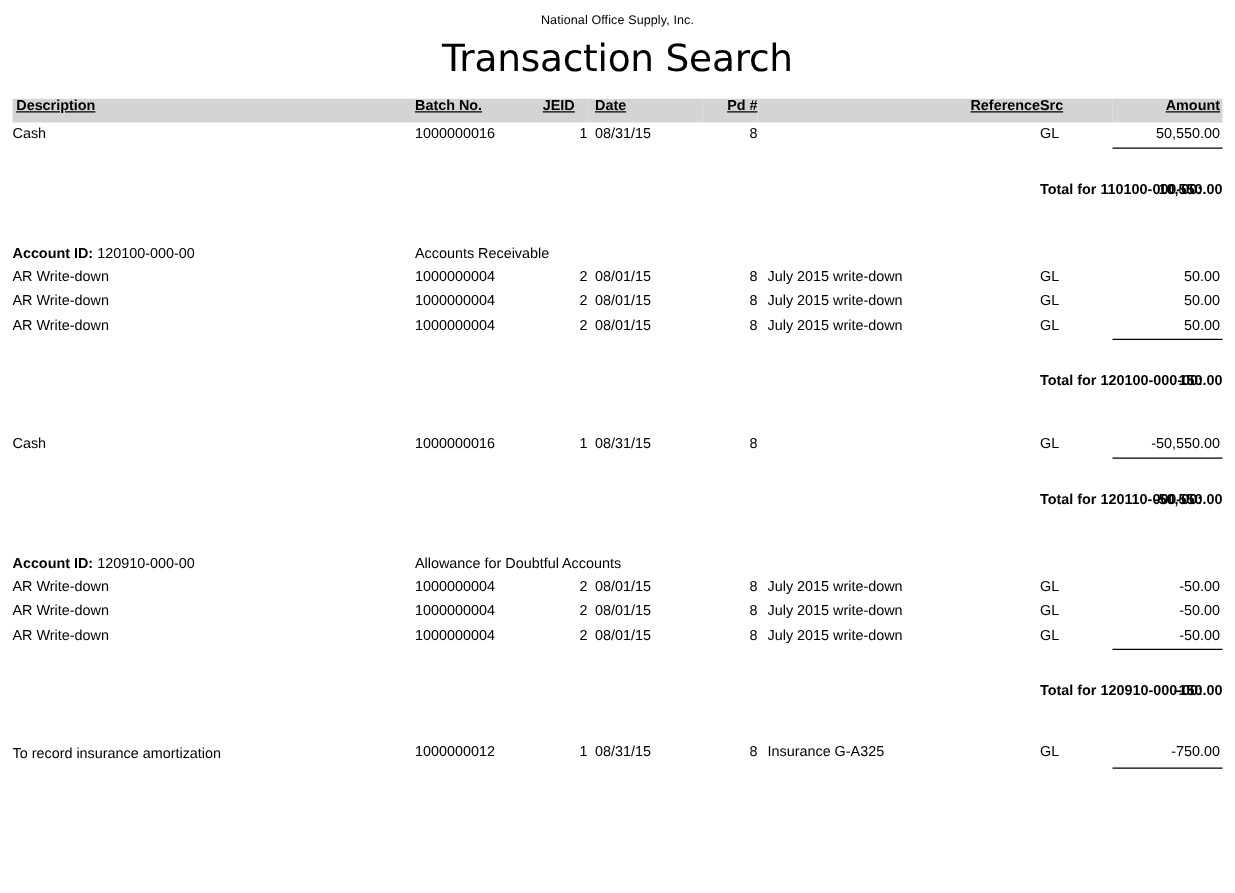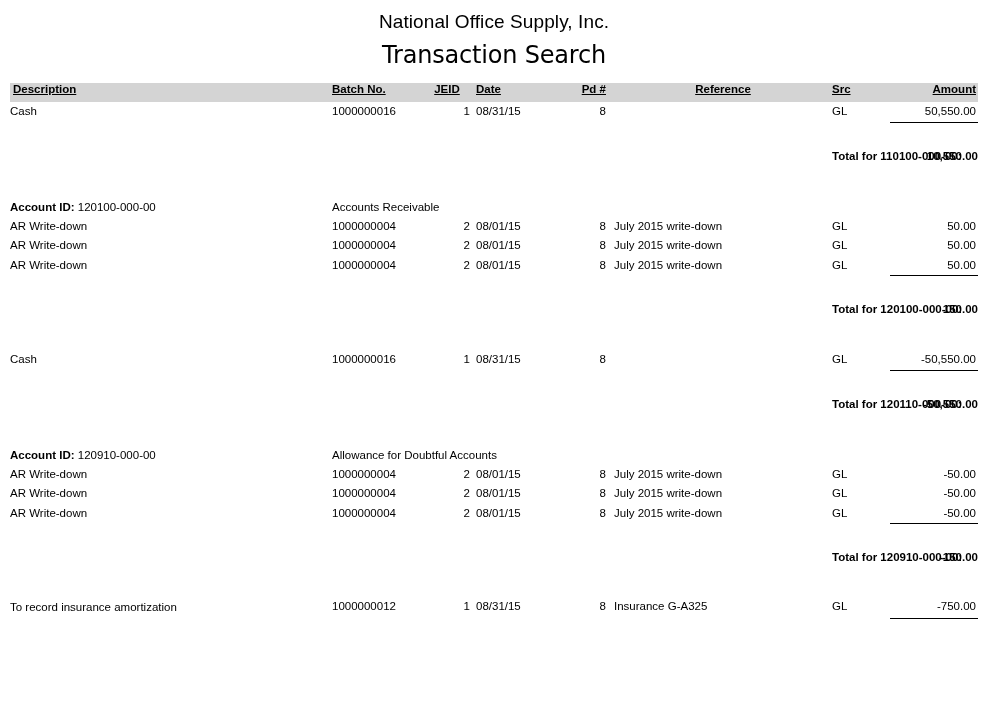--- a/index.html
+++ b/index.html
@@ -17,27 +17,27 @@
   }
   .page {
     width: 988px;
     height: 714px;
     box-sizing: border-box;
     padding: 0;
     position: relative;
   }
   .company {
     text-align: center;
-    font-size: 19px;
+    font-size: 10px;
     margin-top: 11px;
     letter-spacing: 0.1px;
   }
   .doc-title {
     text-align: center;
-    font-size: 24px;
+    font-size: 30px;
     margin-top: 8px;
     font-family: "DejaVu Sans", sans-serif;
     font-weight: 400;
     letter-spacing: -0.2px;
   }
   table.report {
     width: 968px;
     margin: 14px auto 0 auto;
     border-collapse: collapse;
     font-size: 11.5px;
@@ -58,21 +58,21 @@
   }
   thead th span.hdr {
     text-decoration: underline;
     font-weight: bold;
   }
   .c-desc   { width: 322px; text-align: left; padding-left: 3px !important; margin-left: 16px; }
   .c-batch  { width: 92px;  text-align: left; }
   .c-jeid   { width: 46px;  text-align: center; }
   .c-date   { width: 92px;  text-align: left; padding-left: 6px !important;}
   .c-pd     { width: 44px;  text-align: right; }
-  .c-ref    { width: 226px; text-align: center; padding-left: 8px !important; }
+  .c-ref    { width: 226px; text-align: right; padding-left: 8px !important; }
   .c-src    { width: 58px;  text-align: left; }
   .c-amt    { width: 88px;  text-align: right; padding-right: 2px !important;}
 
   tr.data-row td { height: 19.5px; line-height: 19.5px; }
 
   td.desc-cell { padding-left: 3px; }
   td.batch-cell { padding-left: 0; }
   td.src-cell { padding-left: 0; }
 
   .acct-row td { height: 20px; line-height: 20px; padding-top: 1px; }

